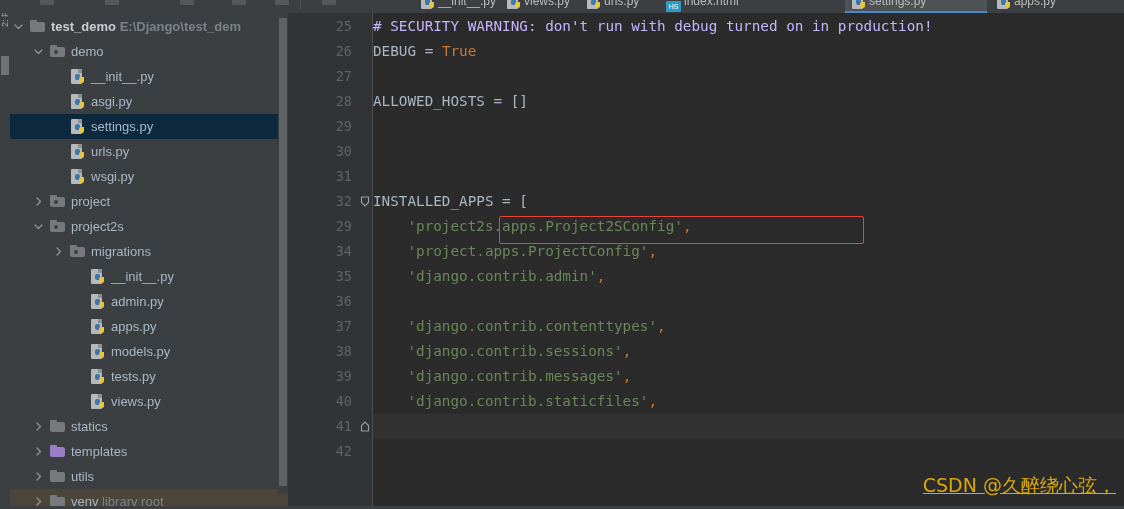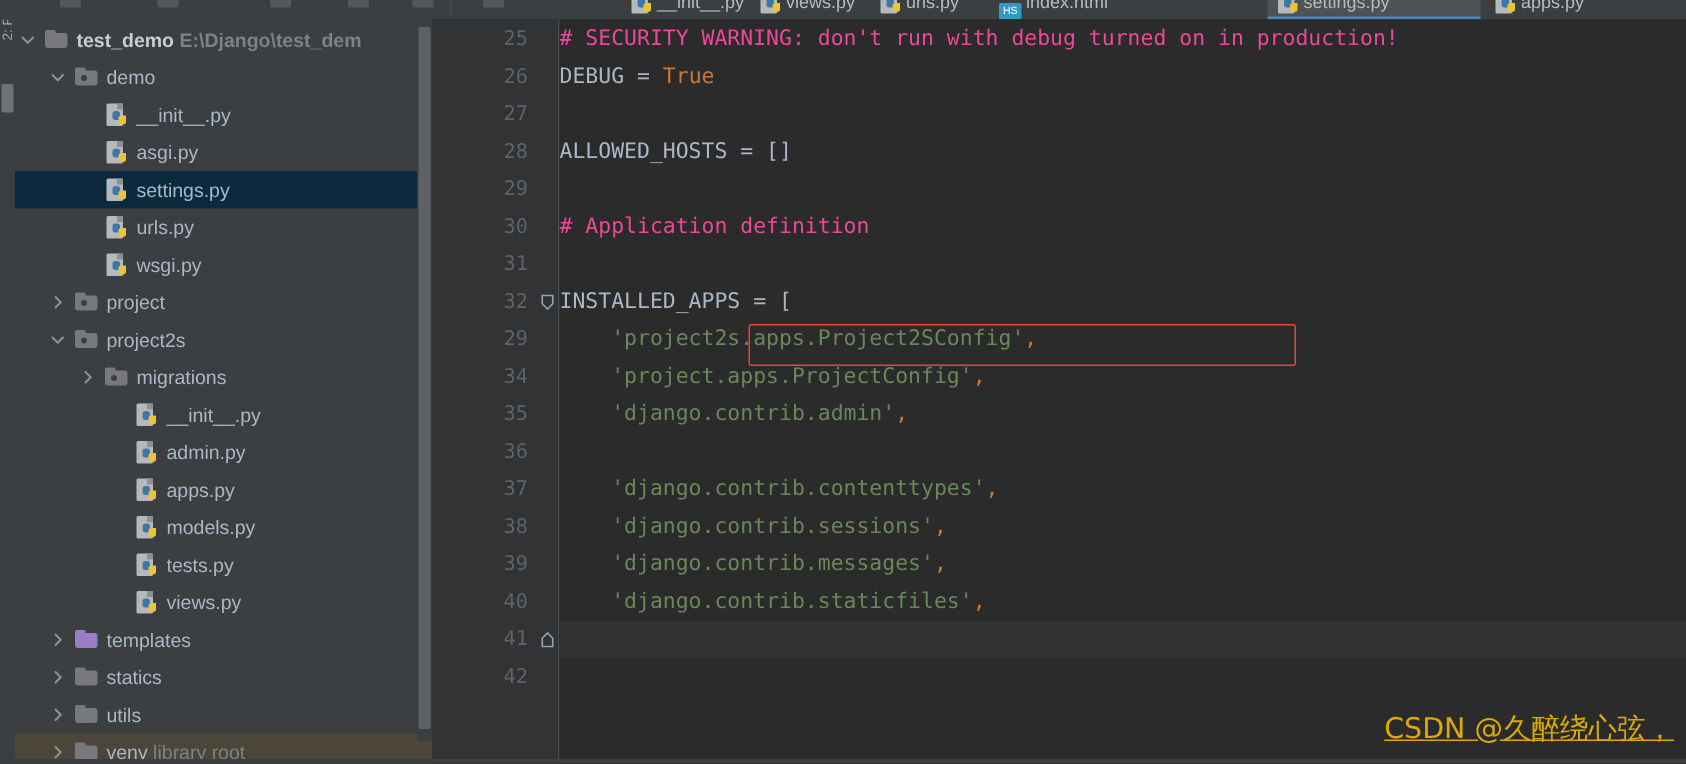--- a/index.html
+++ b/index.html
@@ -144,21 +144,21 @@
   }
   .codearea{
     position:absolute;left:85px;top:0;right:0;height:496px;
     background:#2b2b2b;overflow:hidden;
   }
   .cl{
     position:absolute;left:0;height:25px;line-height:25px;
     font-family:"DejaVu Sans Mono", monospace;font-size:14.3px;
     white-space:pre;color:#a9b7c6;
   }
-  .c-comment{color:#ec4899;}
+  .c-comment{color:#c4b5fd;}
   .c-const{color:#cc7832;}
   .c-str{color:#6a8759;text-align:center;}
   .c-punct{color:#cc7832;}
   .c-plain{color:#a9b7c6;}
   .redbox{
     position:absolute;border:1px solid #e8443c;border-radius:2px;
     pointer-events:none;
   }
   .editor-lastline{
     position:absolute;left:85px;right:0;height:25px;background:#323232;
@@ -405,40 +405,40 @@
         </div>
         <div class="lbl" style="left: 101px;">views.py</div>
       </div>
       <div class="tree-row">
         <div class="arrow" style="left: 22px;">
           <svg width="9" height="9" viewBox="0 0 9 9">
             <path d="M3 1 L6.5 4.5 L3 8" fill="none" stroke="#8f9396" stroke-width="1.3" stroke-linecap="round" stroke-linejoin="round"></path>
           </svg>
         </div>
         <div class="ico" style="left: 40px;">
+          <div class="folder">
+            <div class="ftab"></div>
+            <div class="fbody"></div>
+          </div>
+        </div>
+        <div class="lbl" style="left: 61px;">statics</div>
+      </div>
+      <div class="tree-row">
+        <div class="arrow" style="left: 22px;">
+          <svg width="9" height="9" viewBox="0 0 9 9">
+            <path d="M3 1 L6.5 4.5 L3 8" fill="none" stroke="#8f9396" stroke-width="1.3" stroke-linecap="round" stroke-linejoin="round"></path>
+          </svg>
+        </div>
+        <div class="ico" style="left: 40px;">
           <div class="folder purple">
             <div class="ftab"></div>
             <div class="fbody"></div>
           </div>
         </div>
         <div class="lbl" style="left: 61px;">templates</div>
-      </div>
-      <div class="tree-row">
-        <div class="arrow" style="left: 22px;">
-          <svg width="9" height="9" viewBox="0 0 9 9">
-            <path d="M3 1 L6.5 4.5 L3 8" fill="none" stroke="#8f9396" stroke-width="1.3" stroke-linecap="round" stroke-linejoin="round"></path>
-          </svg>
-        </div>
-        <div class="ico" style="left: 40px;">
-          <div class="folder">
-            <div class="ftab"></div>
-            <div class="fbody"></div>
-          </div>
-        </div>
-        <div class="lbl" style="left: 61px;">statics</div>
       </div>
       <div class="tree-row">
         <div class="arrow" style="left: 22px;">
           <svg width="9" height="9" viewBox="0 0 9 9">
             <path d="M3 1 L6.5 4.5 L3 8" fill="none" stroke="#8f9396" stroke-width="1.3" stroke-linecap="round" stroke-linejoin="round"></path>
           </svg>
         </div>
         <div class="ico" style="left: 40px;">
           <div class="folder">
             <div class="ftab"></div>
@@ -569,21 +569,20 @@
             <path d="M1.5 17 V11.5 L5 8 L8.5 11.5 V17 Z" fill="none" stroke="#9aa0a6" stroke-width="1.1"></path>
           </svg></div>
         <div class="ln" style="top: 426px;">42</div>
       </div>
     <div class="codearea" id="codearea">
         <div class="cl" style="top: 1px;"><span class="c-comment"># SECURITY WARNING: don't run with debug turned on in production!</span></div>
         <div class="cl" style="top: 26px;"><span class="c-plain">DEBUG = </span><span class="c-const">True</span></div>
         <div class="cl" style="top: 51px;"><span class="c-plain"></span></div>
         <div class="cl" style="top: 76px;"><span class="c-plain">ALLOWED_HOSTS = []</span></div>
         <div class="cl" style="top: 101px;"><span class="c-plain"></span></div>
-        <div class="cl" style="top: 126px;"><span class="c-comment"># Application definition</span></div>
         <div class="cl" style="top: 151px;"><span class="c-plain"></span></div>
         <div class="cl" style="top: 176px;"><span class="c-plain">INSTALLED_APPS = [</span></div>
         <div class="cl" style="top: 201px;"><span class="c-str">    'project2s.apps.Project2SConfig'</span><span class="c-punct">,</span></div>
         <div class="cl" style="top: 226px;"><span class="c-str">    'project.apps.ProjectConfig'</span><span class="c-punct">,</span></div>
         <div class="cl" style="top: 251px;"><span class="c-str">    'django.contrib.admin'</span><span class="c-punct">,</span></div>
         <div class="cl" style="top: 301px;"><span class="c-str">    'django.contrib.contenttypes'</span><span class="c-punct">,</span></div>
         <div class="cl" style="top: 326px;"><span class="c-str">    'django.contrib.sessions'</span><span class="c-punct">,</span></div>
         <div class="cl" style="top: 351px;"><span class="c-str">    'django.contrib.messages'</span><span class="c-punct">,</span></div>
         <div class="cl" style="top: 376px;"><span class="c-str">    'django.contrib.staticfiles'</span><span class="c-punct">,</span></div>
         <div class="cl" style="top: 401px;"><span class="c-plain">]</span></div>

